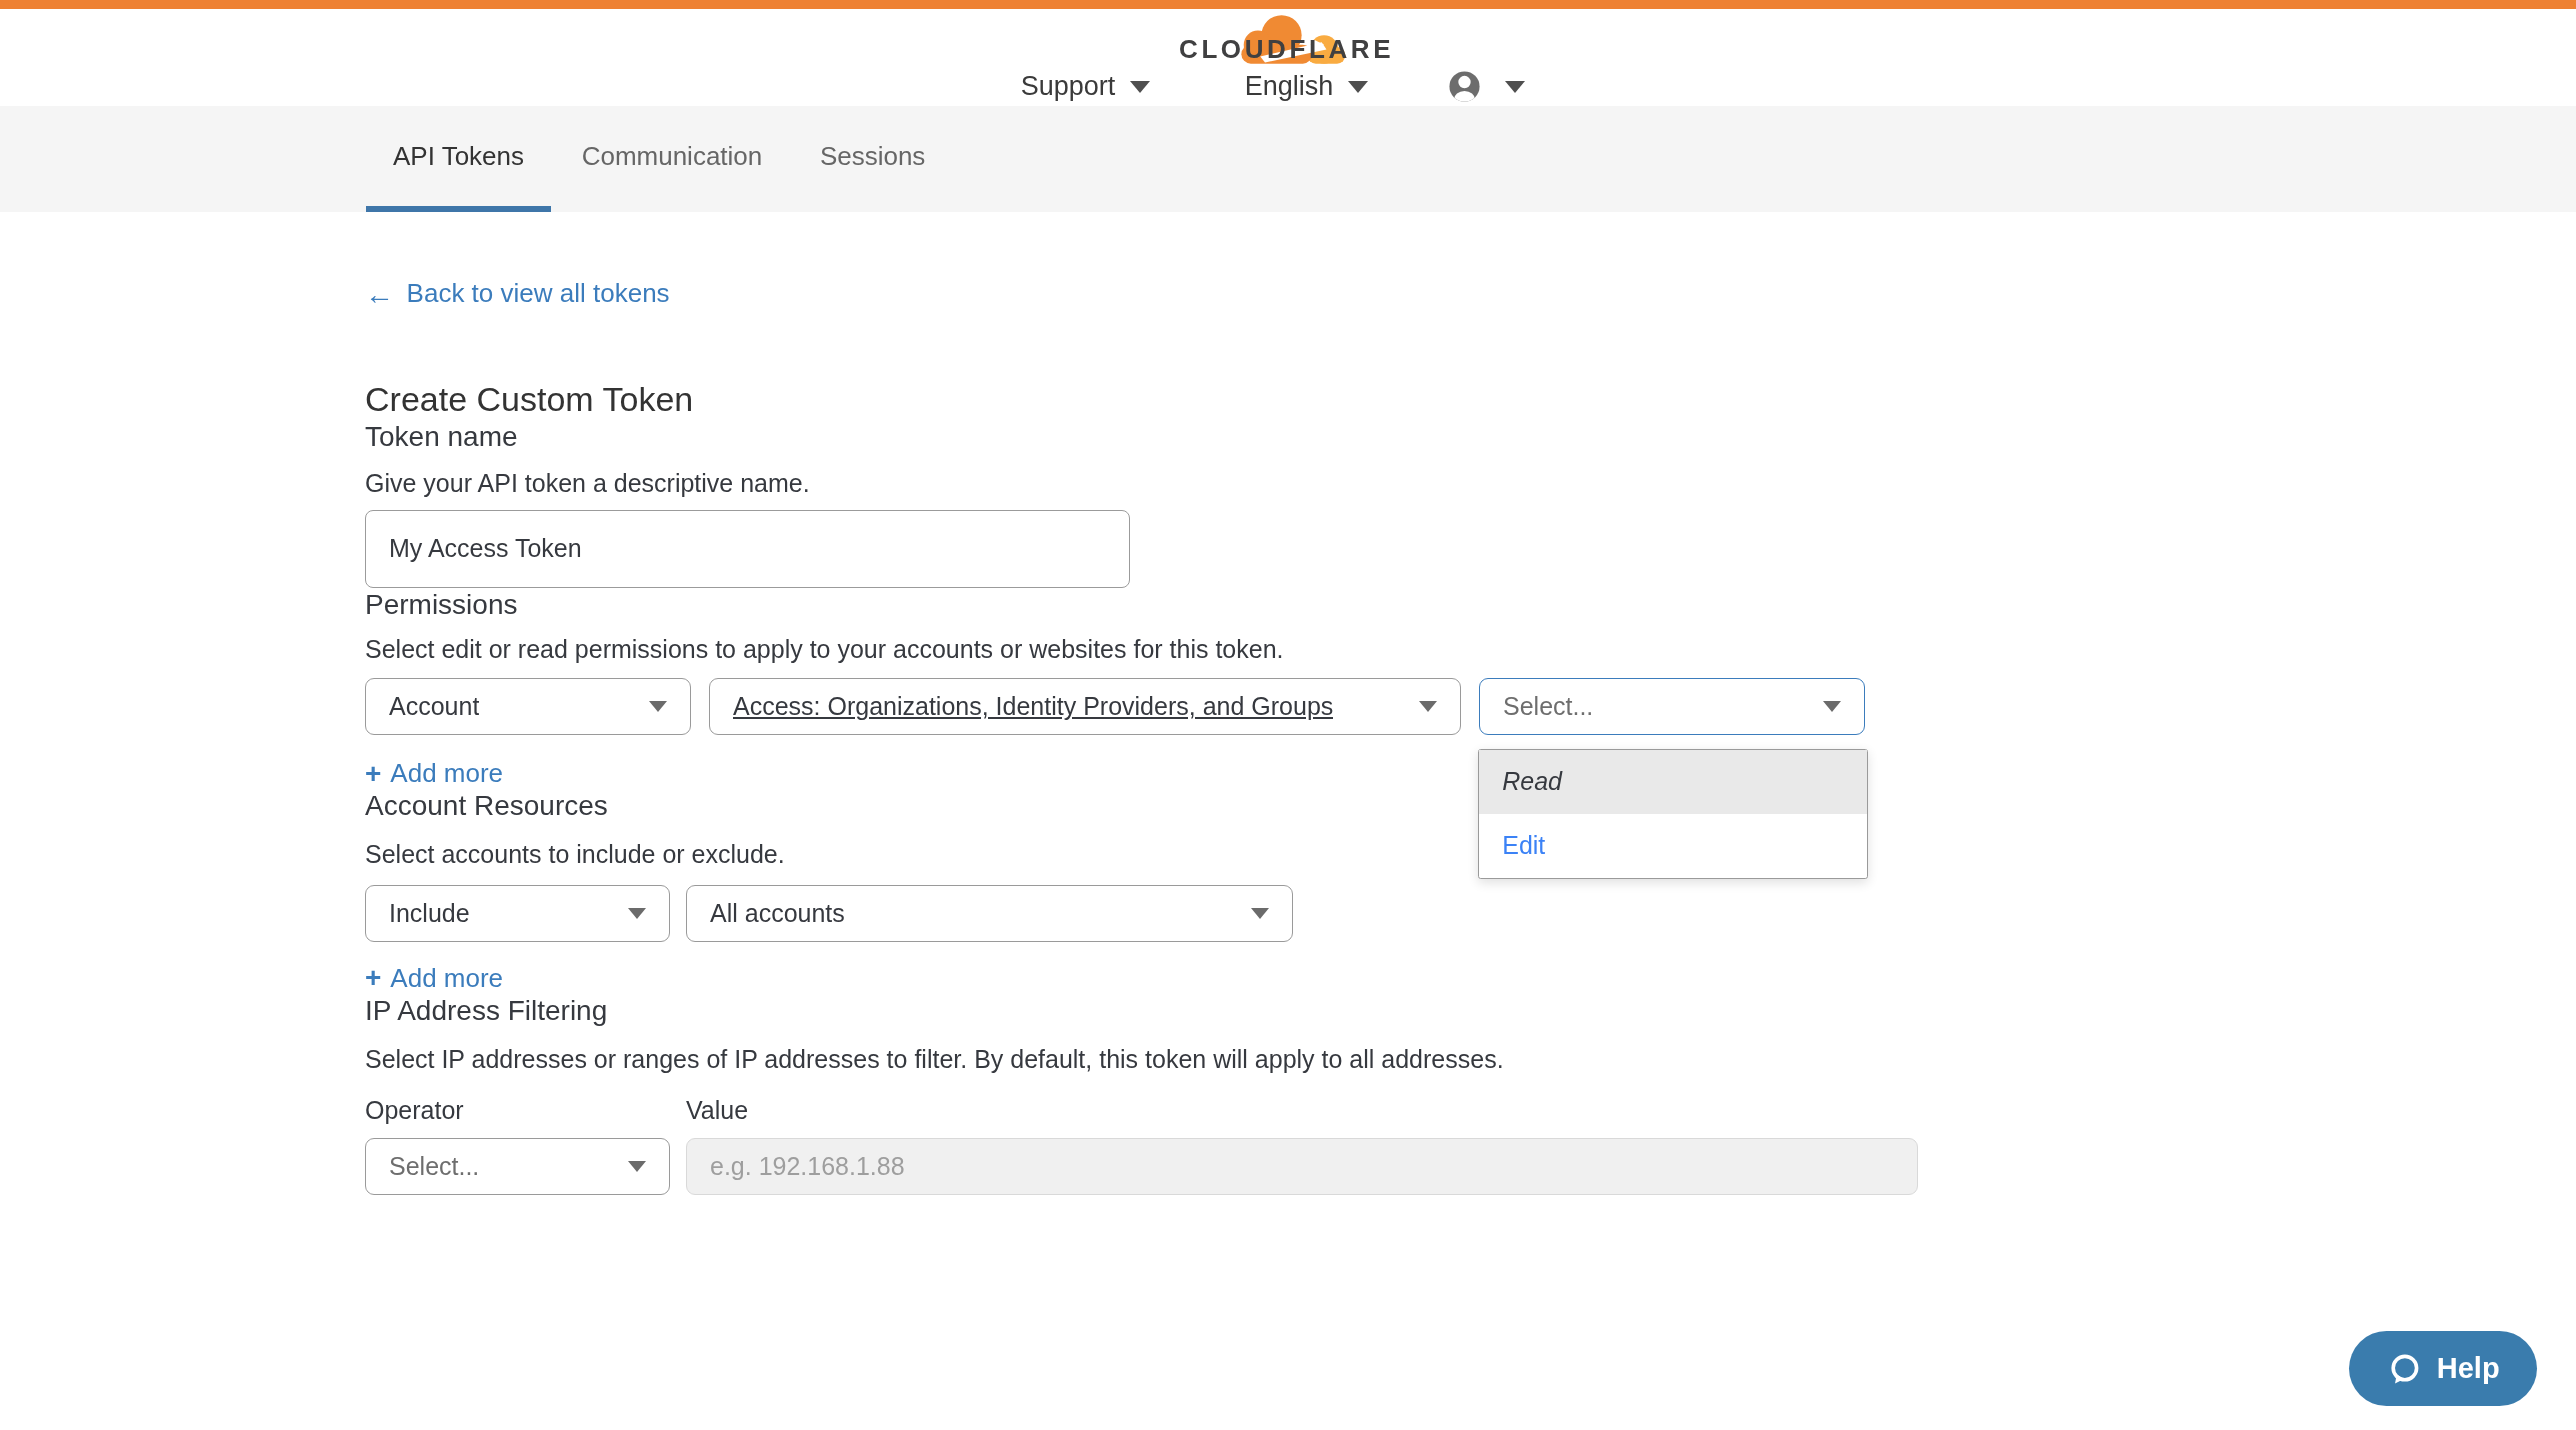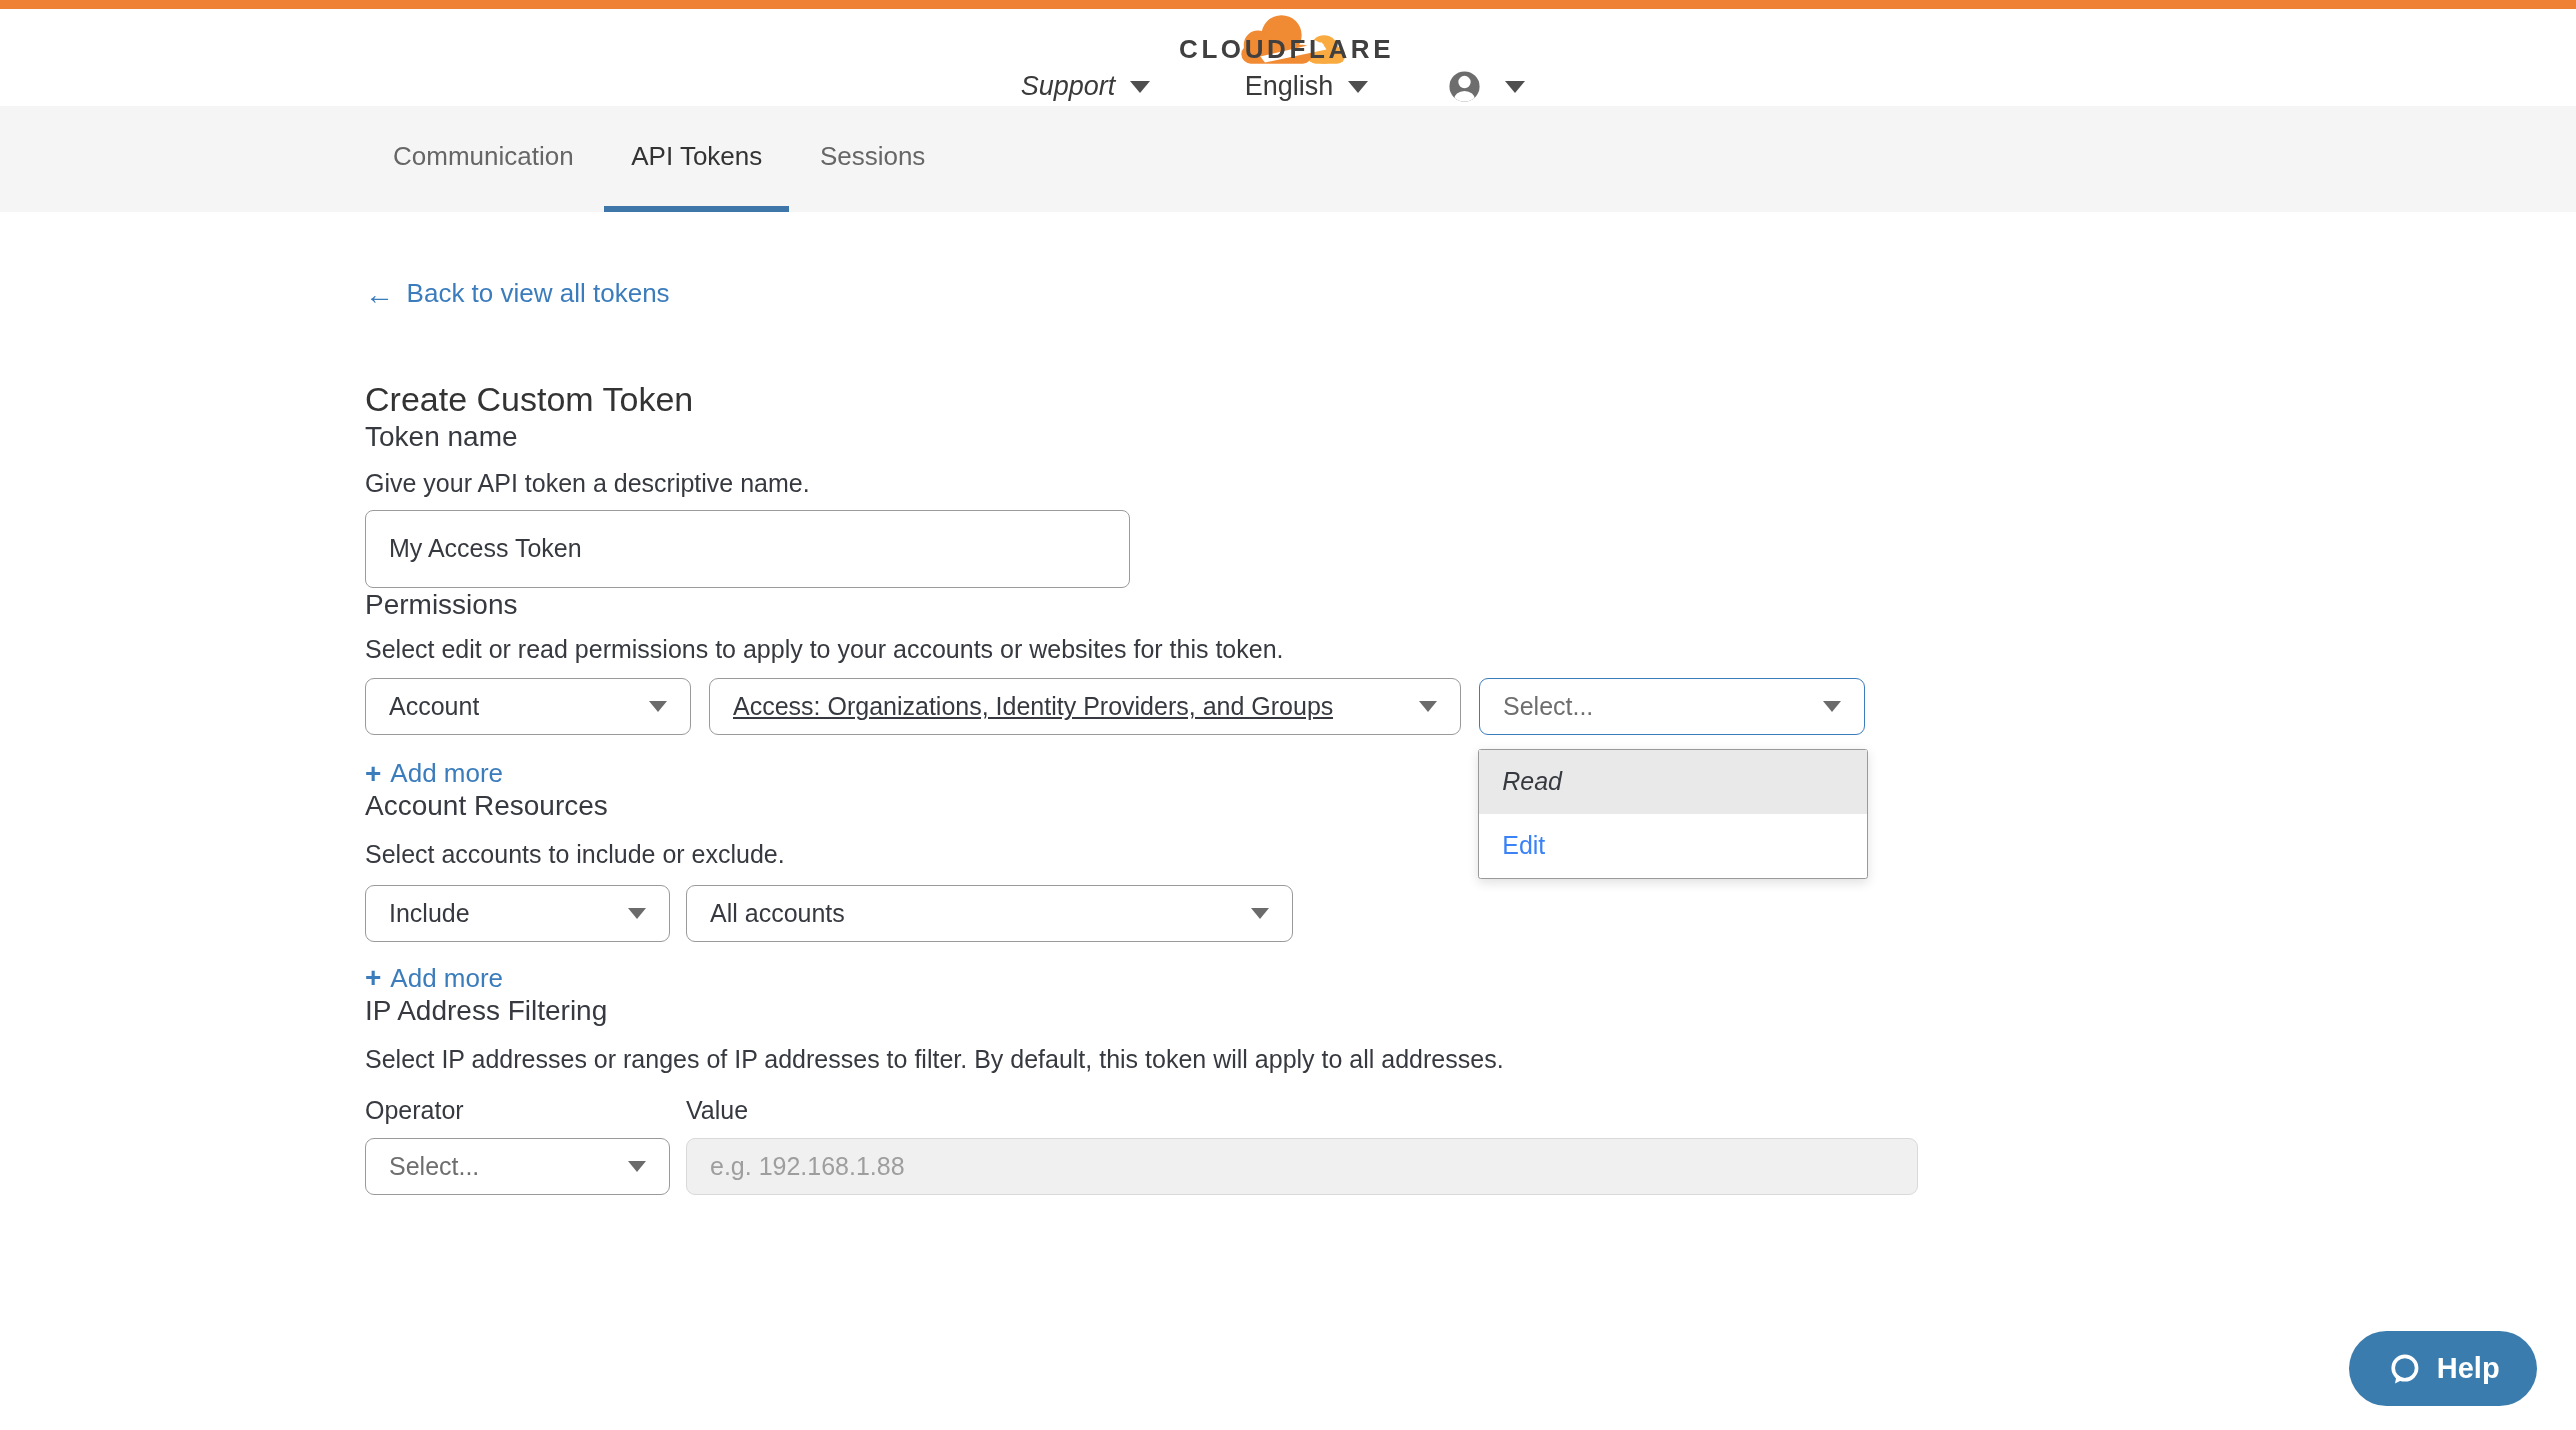--- a/index.html
+++ b/index.html
@@ -8,21 +8,21 @@
 
   
   .accent-bar{height:9px;background:var(--accent-orange,#ee8133);}
   .header{height:97px;background:#fff;display:flex;align-items:center;justify-content:space-between;
           padding:0 63px 0 33px;box-sizing:border-box;flex-direction:column;}
   .logo{position:relative;width:188px;height:83px;margin-top:5.4px;}
   .logo svg.cloud{position:absolute;top:0;left:52px;}
   .wordmark{position:absolute;left:0;bottom:1.8px;font-size:26px;font-weight:bold;letter-spacing:3.6px;color:#404041;}
   .header-right{display:flex;align-items:center;gap:41px;font-size:27px;color:#3a3a3a;}
   .nav-item{display:flex;align-items:center;gap:14.4px;cursor:pointer;}
-  .nav-item.support{margin-right:54px;font-style:italic;}
+  .nav-item.support{margin-right:54px;}
   .nav-item.lang{margin-right:36px;}
   .caret{width:0;height:0;border-left:10.8px solid transparent;border-right:10.8px solid transparent;
          border-top:12.6px solid #4f4f4f;display:inline-block;}
   .caret.small{border-left-width:9px;border-right-width:9px;border-top-width:11.7px;border-top-color:#6b6b6b;}
   .avatar-group{display:flex;align-items:center;gap:21.5px;}
 
   
   .tabbar{height:106px;background:#f5f5f5;display:flex;align-items:stretch;padding-left:366px;box-sizing:border-box;}
   .tab{display:flex;align-items:center;padding:0 27px;margin-right:3.6px;font-size:26px;color:#666;
        border-bottom:6.3px solid transparent;box-sizing:border-box;cursor:pointer;}
@@ -131,22 +131,22 @@
             <circle cx="22" cy="17" r="7" fill="#ffffff"></circle>
             <ellipse cx="22" cy="37" rx="12" ry="10" fill="#ffffff"></ellipse>
           </g>
         </svg>
         <span class="caret"></span>
       </div>
     </div>
   </div>
 
   <div class="tabbar">
+    <div class="tab active">API Tokens</div>
     <div class="tab">Communication</div>
-    <div class="tab active">API Tokens</div>
     <div class="tab">Sessions</div>
   </div>
 
   <div class="content">
 
     <div class="back-link">
       <span class="back-arrow">←</span>
       <span>Back to view all tokens</span>
     </div>
 

